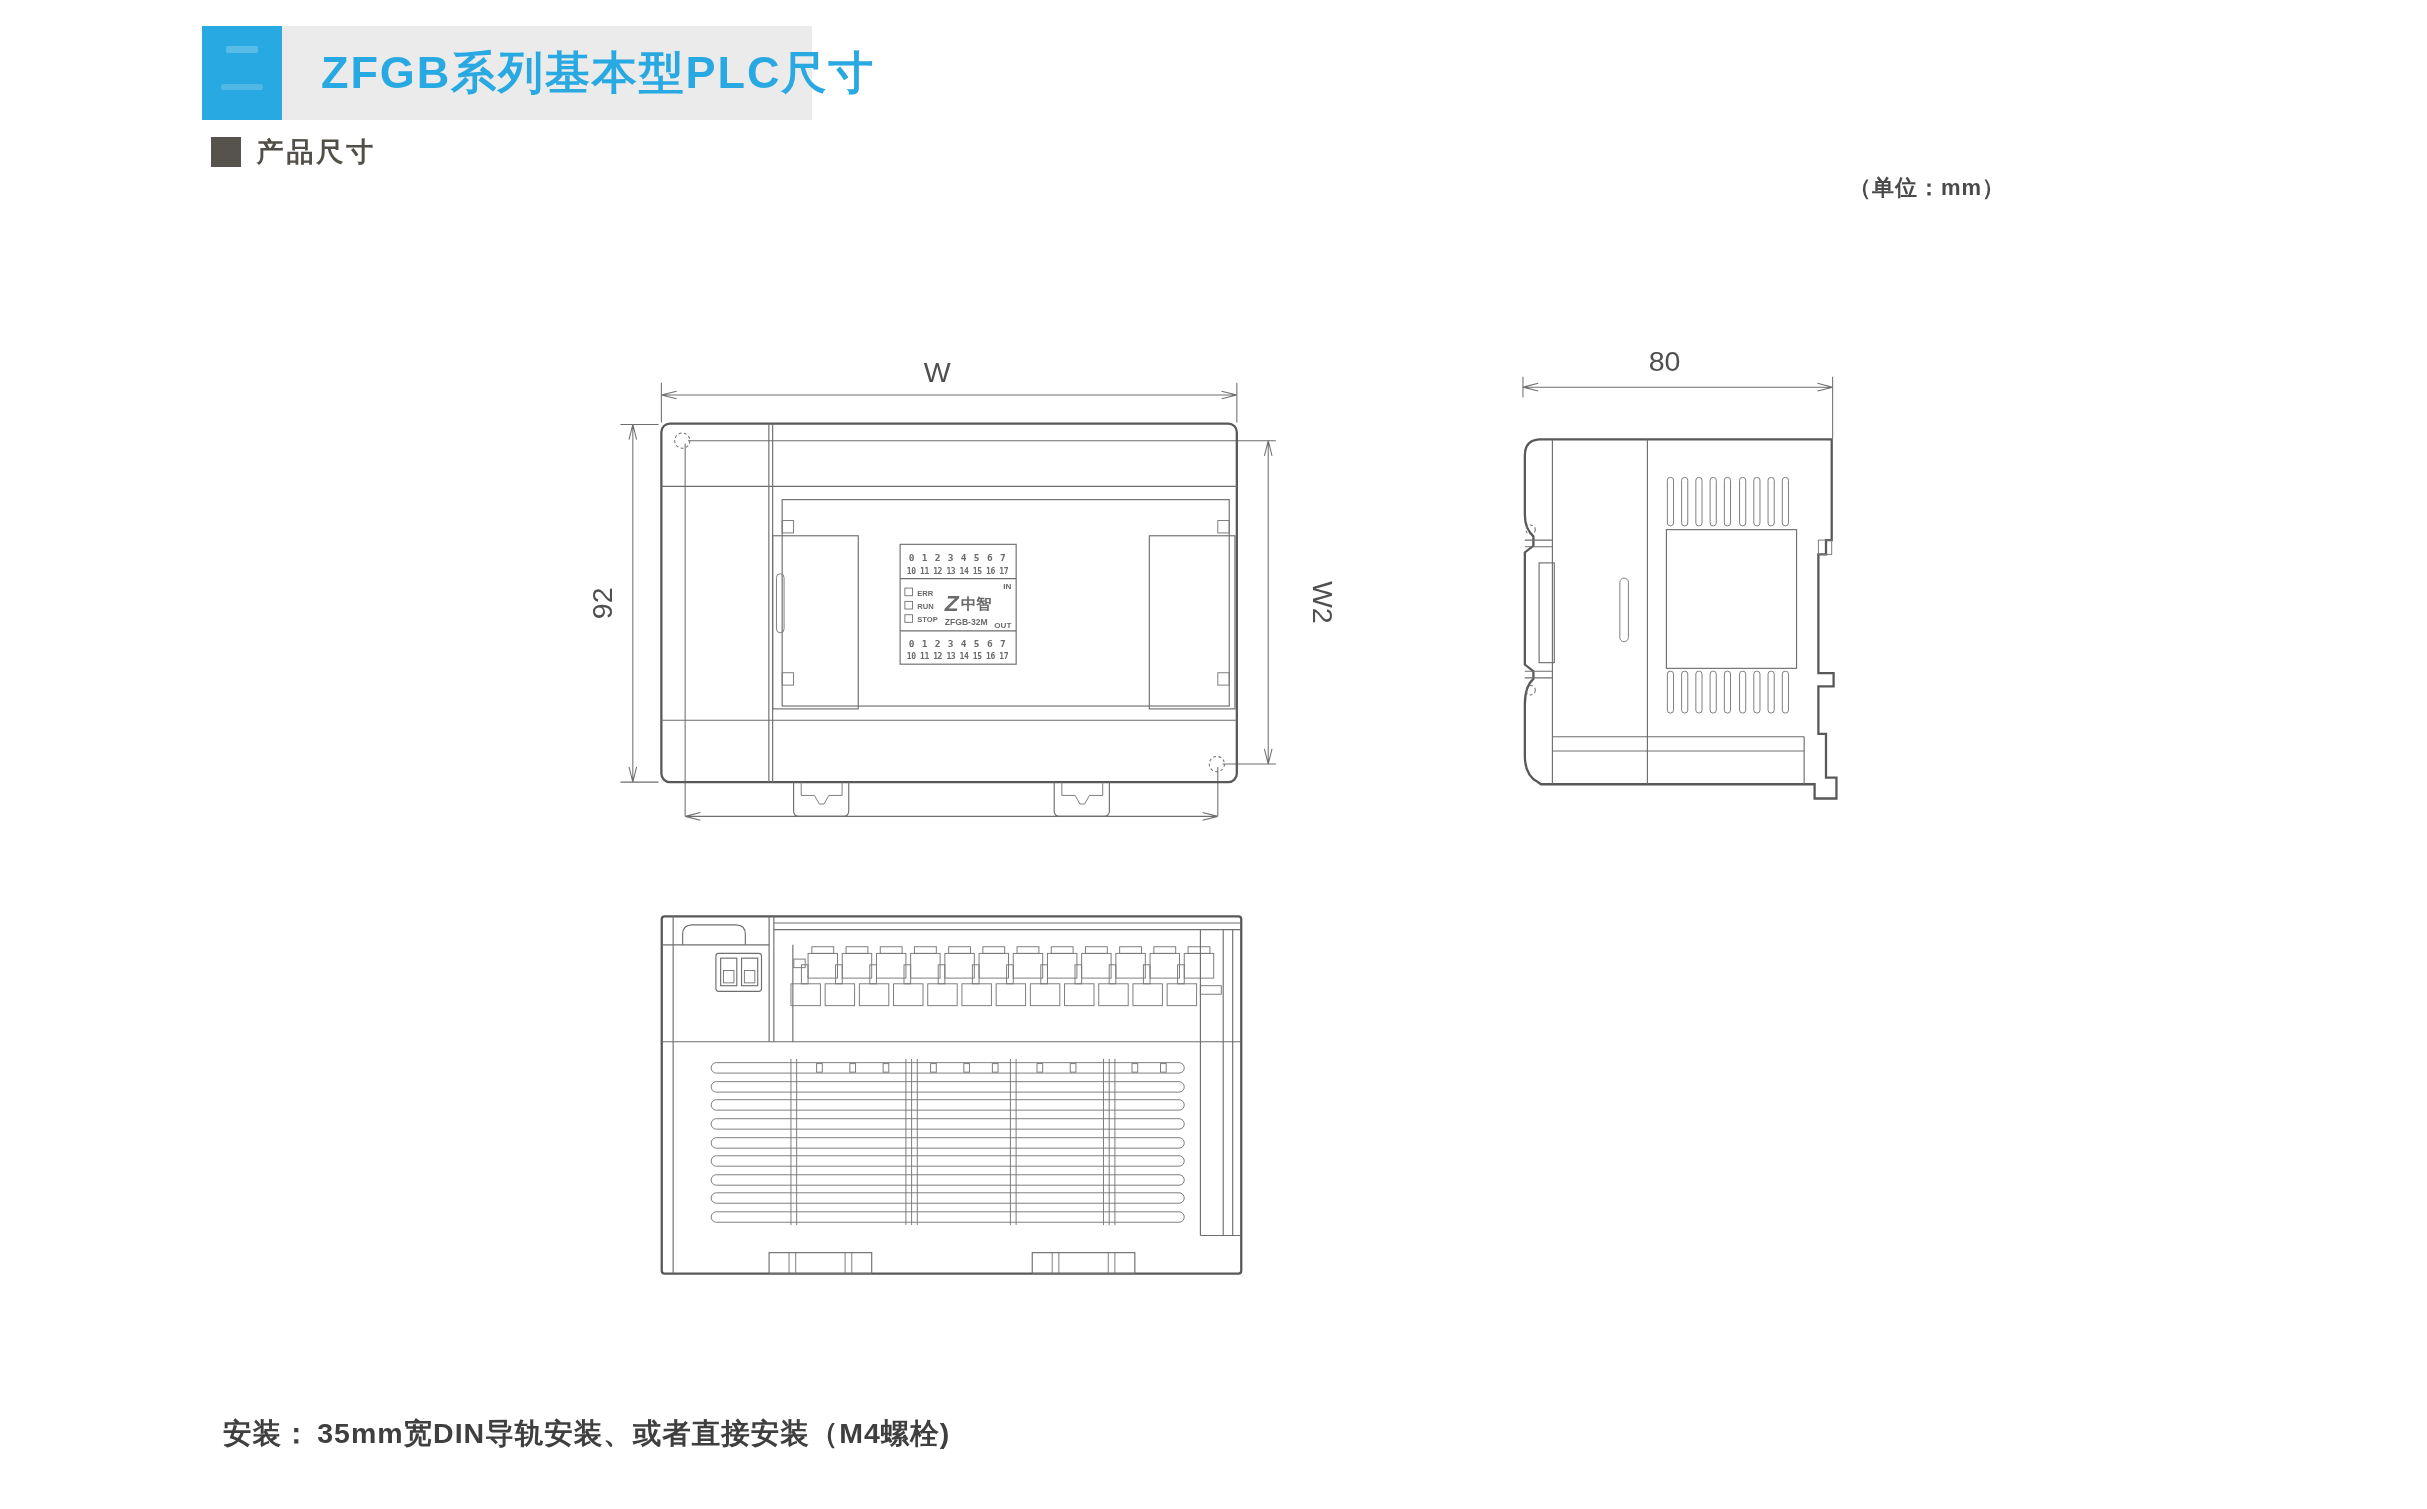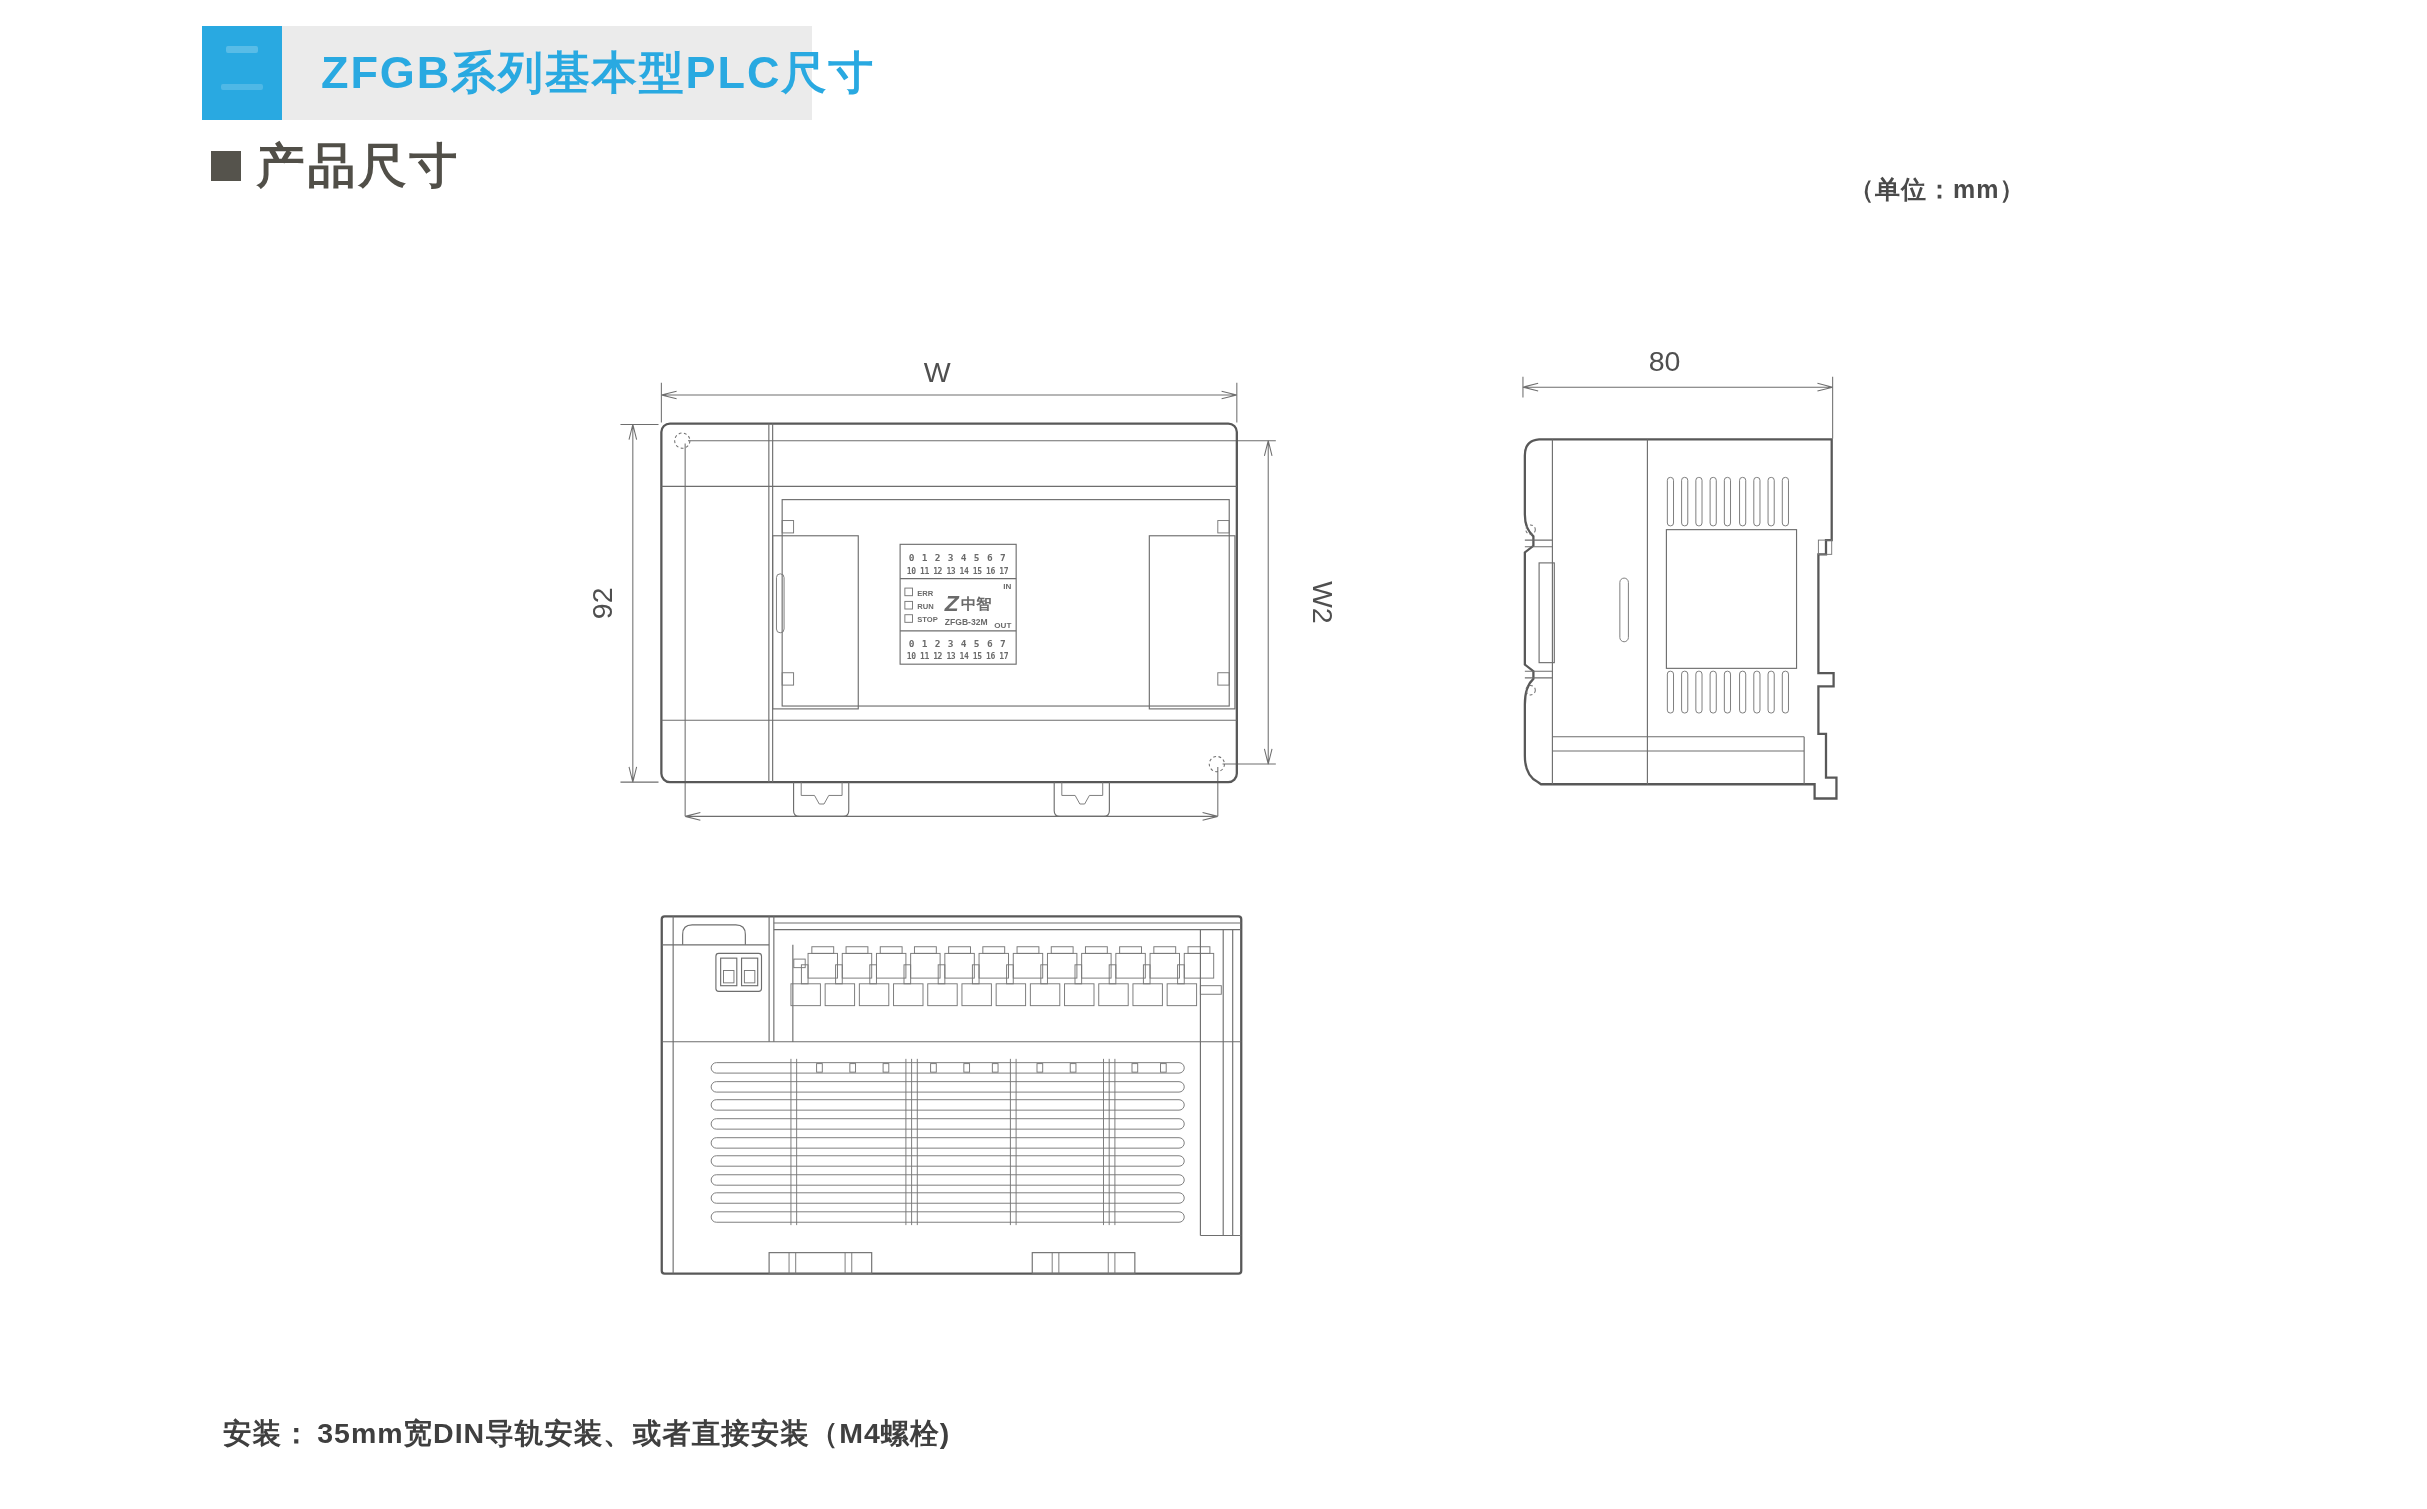--- a/index.html
+++ b/index.html
@@ -6,22 +6,22 @@
   body{width:2427px;height:1509px;position:relative;font-family:"Liberation Sans","DejaVu Sans",sans-serif;overflow:hidden;}
   .abs{position:absolute;}
   
   .title-strip{left:202px;top:26px;width:610px;height:94px;background:#ebebeb;display:flex;align-items:center;}
   .title-accent{left:202px;top:26px;width:80px;height:94px;background:#29a9e1;}
   .accent-mark1{left:226px;top:46px;width:32px;height:6.7px;background:#fff;opacity:.22;border-radius:1.9px;}
   .accent-mark2{left:221px;top:84px;width:42px;height:5.7px;background:#fff;opacity:.18;border-radius:1.9px;}
   .title-text{left:321px;top:26px;height:94px;display:flex;align-items:center;color:#29a9e1;font-size:45px;font-weight:bold;letter-spacing:1.9px;text-align:center;}
   .section-head{left:211px;top:134px;display:flex;align-items:center;color:#514f48;}
   .section-square{width:29.5px;height:29.5px;background:#55534c;margin-right:16px;}
-  .section-label{font-size:48px;font-weight:bold;letter-spacing:2.9px;}
-  .unit-note{left:1849px;top:173px;font-size:25px;color:#4a4a4a;font-weight:bold;letter-spacing:1px;}
+  .section-label{font-size:27px;font-weight:bold;letter-spacing:2.9px;}
+  .unit-note{left:1849px;top:173px;font-size:22px;color:#4a4a4a;font-weight:bold;letter-spacing:1px;}
   
   .footer-note{left:223px;top:1415px;font-size:28.5px;color:#3f3f3f;letter-spacing:1px;}
   .footer-note b{font-weight:bold;margin-right:5.7px;}
   
   svg{display:block;}
   .ol{fill:none;stroke:#585858;stroke-width:2.4;}
   .thin{fill:none;stroke:#6e6e6e;stroke-width:1.2;}
   .thin2{fill:none;stroke:#787878;stroke-width:1;}
   .dim{fill:none;stroke:#6e6e6e;stroke-width:1.1;}
   .dash{fill:none;stroke:#707070;stroke-width:1.1;stroke-dasharray:3 2.6;}

